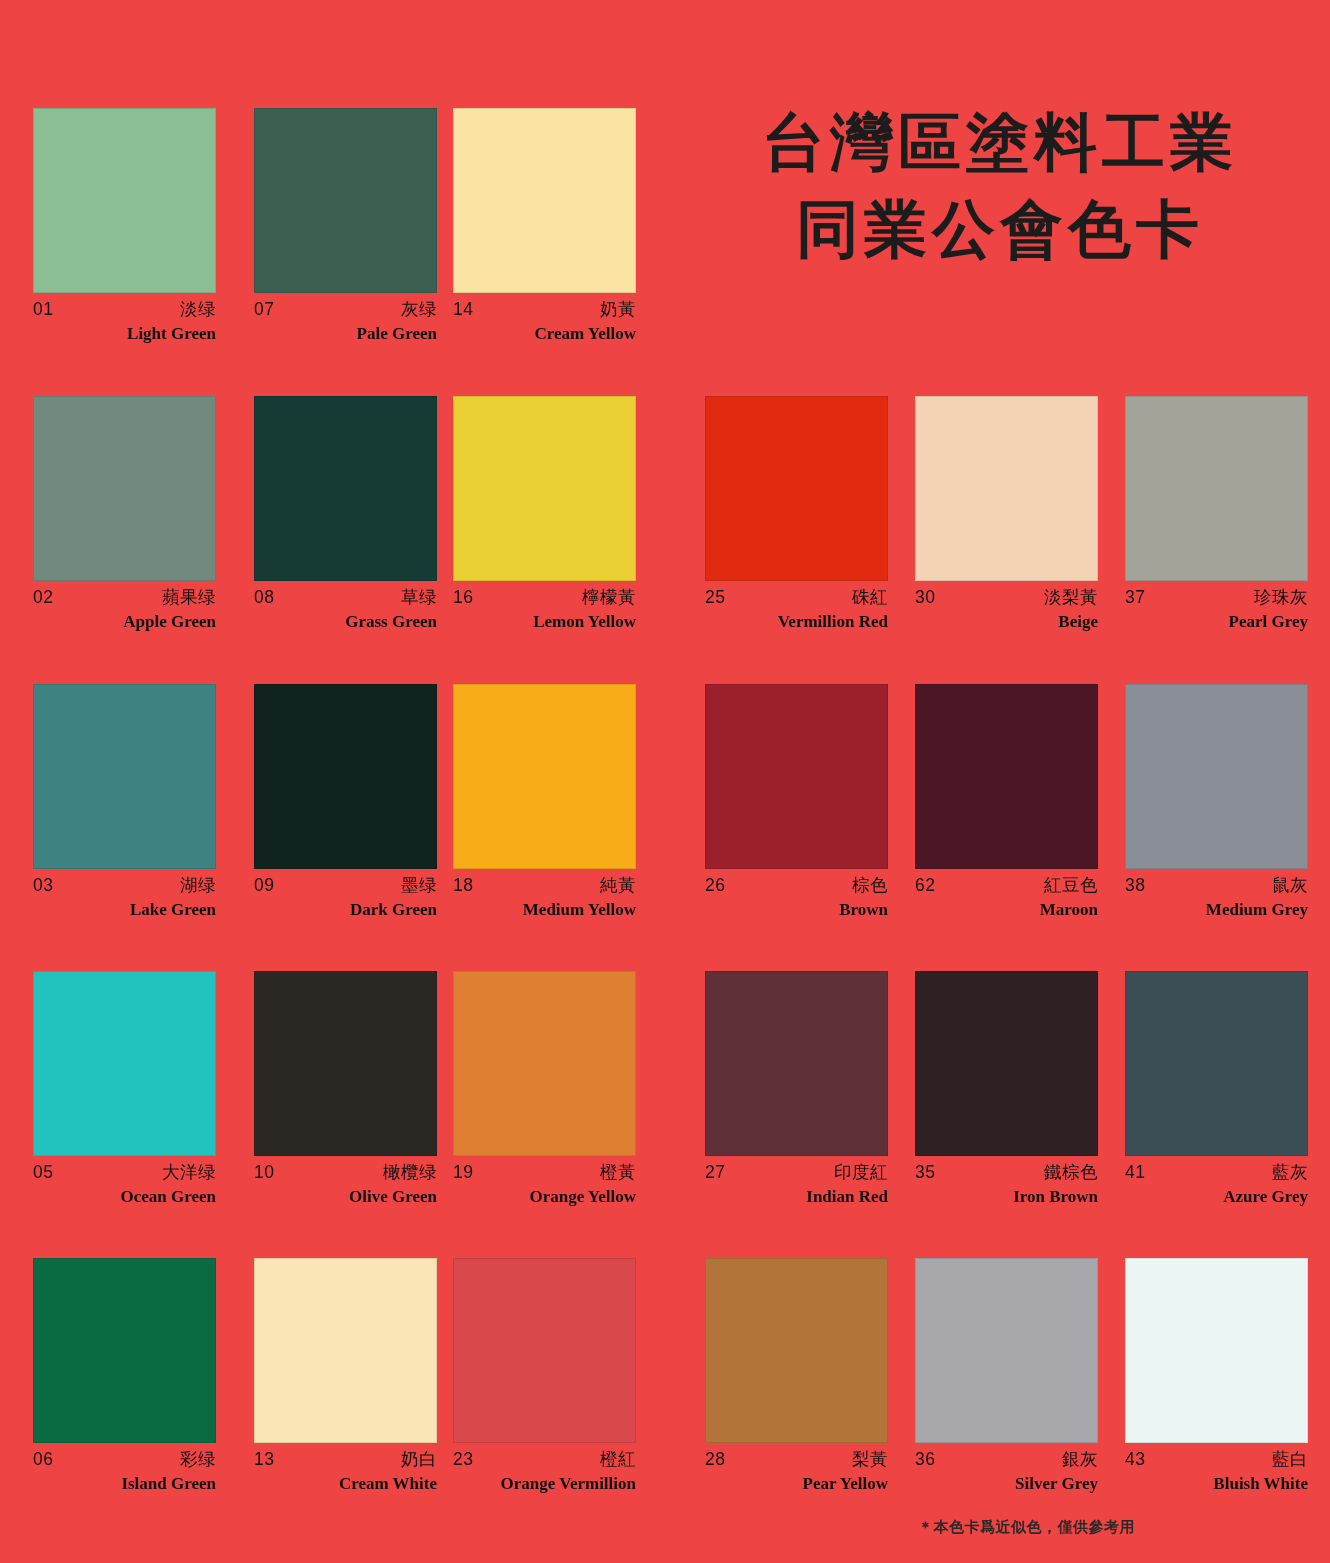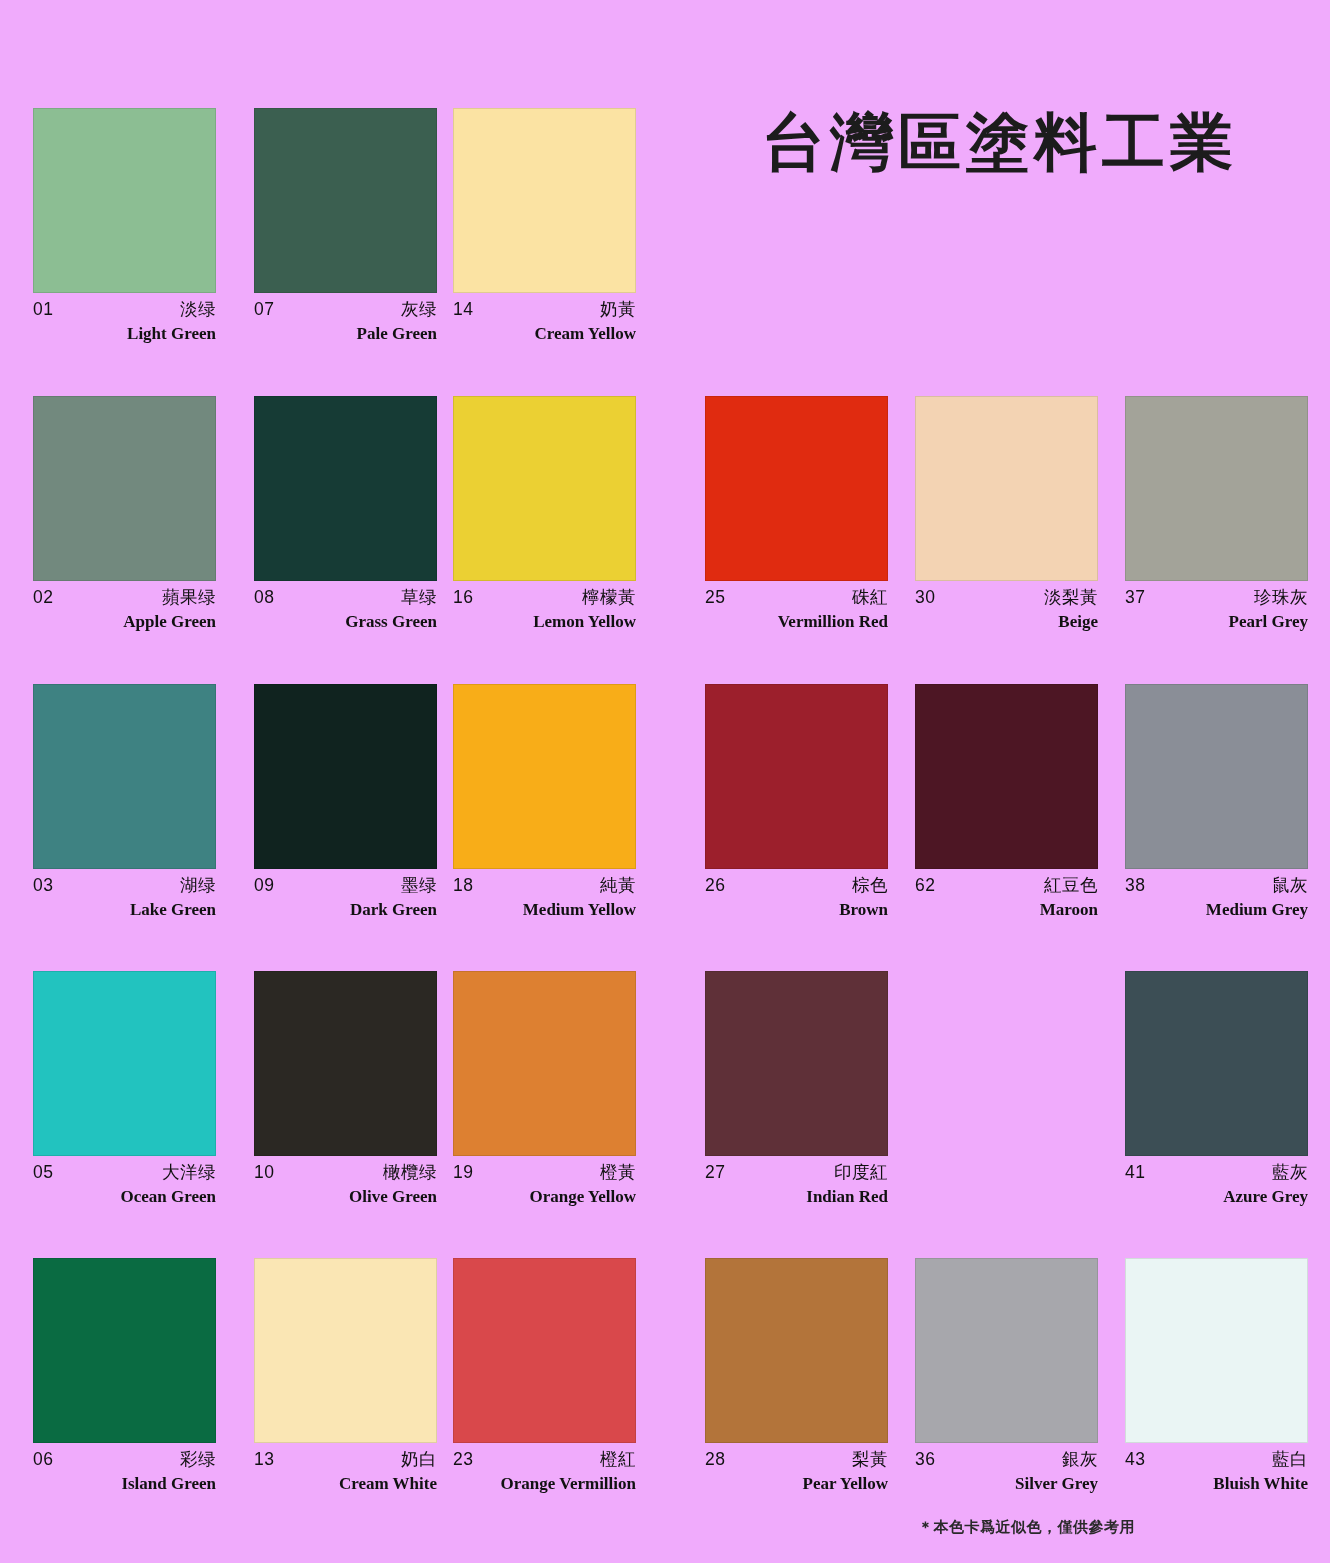--- a/index.html
+++ b/index.html
@@ -8,21 +8,21 @@
     width: 1330px;
     height: 1563px;
     background: #fdfdfc;
     font-family: "Liberation Sans", sans-serif;
     overflow: hidden;
   }
   #page {
     position: relative;
     width: 1330px;
     height: 1563px;
-    background: #f0abfc;
+    background: #ef4444;
   }
 
   
   .title-block {
     position: absolute;
     left: 690px;
     top: 100px;
     width: 620px;
     text-align: center;
   }
@@ -120,20 +120,21 @@
     white-space: nowrap;
   }
 </style>
 </head>
 <body>
 
 <div id="page">
 
   <div class="title-block">
     <div class="title-line">台灣區塗料工業</div>
+    <div class="title-line">同業公會色卡</div>
   </div>
 
   <div class="grid">
 
     <div class="row r0">
       <div class="cell c0">
         <div class="swatch" style="background: rgb(140, 190, 147);"></div>
         <div class="labels">
           <div class="label-top">
             <span class="code">01</span>
@@ -324,20 +325,30 @@
       <div class="cell c3">
         <div class="swatch" style="background: rgb(95, 48, 56);"></div>
         <div class="labels">
           <div class="label-top">
             <span class="code">27</span>
             <span class="name-zh">印度紅</span>
           </div>
           <div class="name-en">Indian Red</div>
         </div>
       </div>
+      <div class="cell c4">
+        <div class="swatch" style="background: rgb(46, 32, 35);"></div>
+        <div class="labels">
+          <div class="label-top">
+            <span class="code">35</span>
+            <span class="name-zh">鐵棕色</span>
+          </div>
+          <div class="name-en">Iron Brown</div>
+        </div>
+      </div>
       <div class="cell c5">
         <div class="swatch" style="background: rgb(60, 78, 85);"></div>
         <div class="labels">
           <div class="label-top">
             <span class="code">41</span>
             <span class="name-zh">藍灰</span>
           </div>
           <div class="name-en">Azure Grey</div>
         </div>
       </div>

